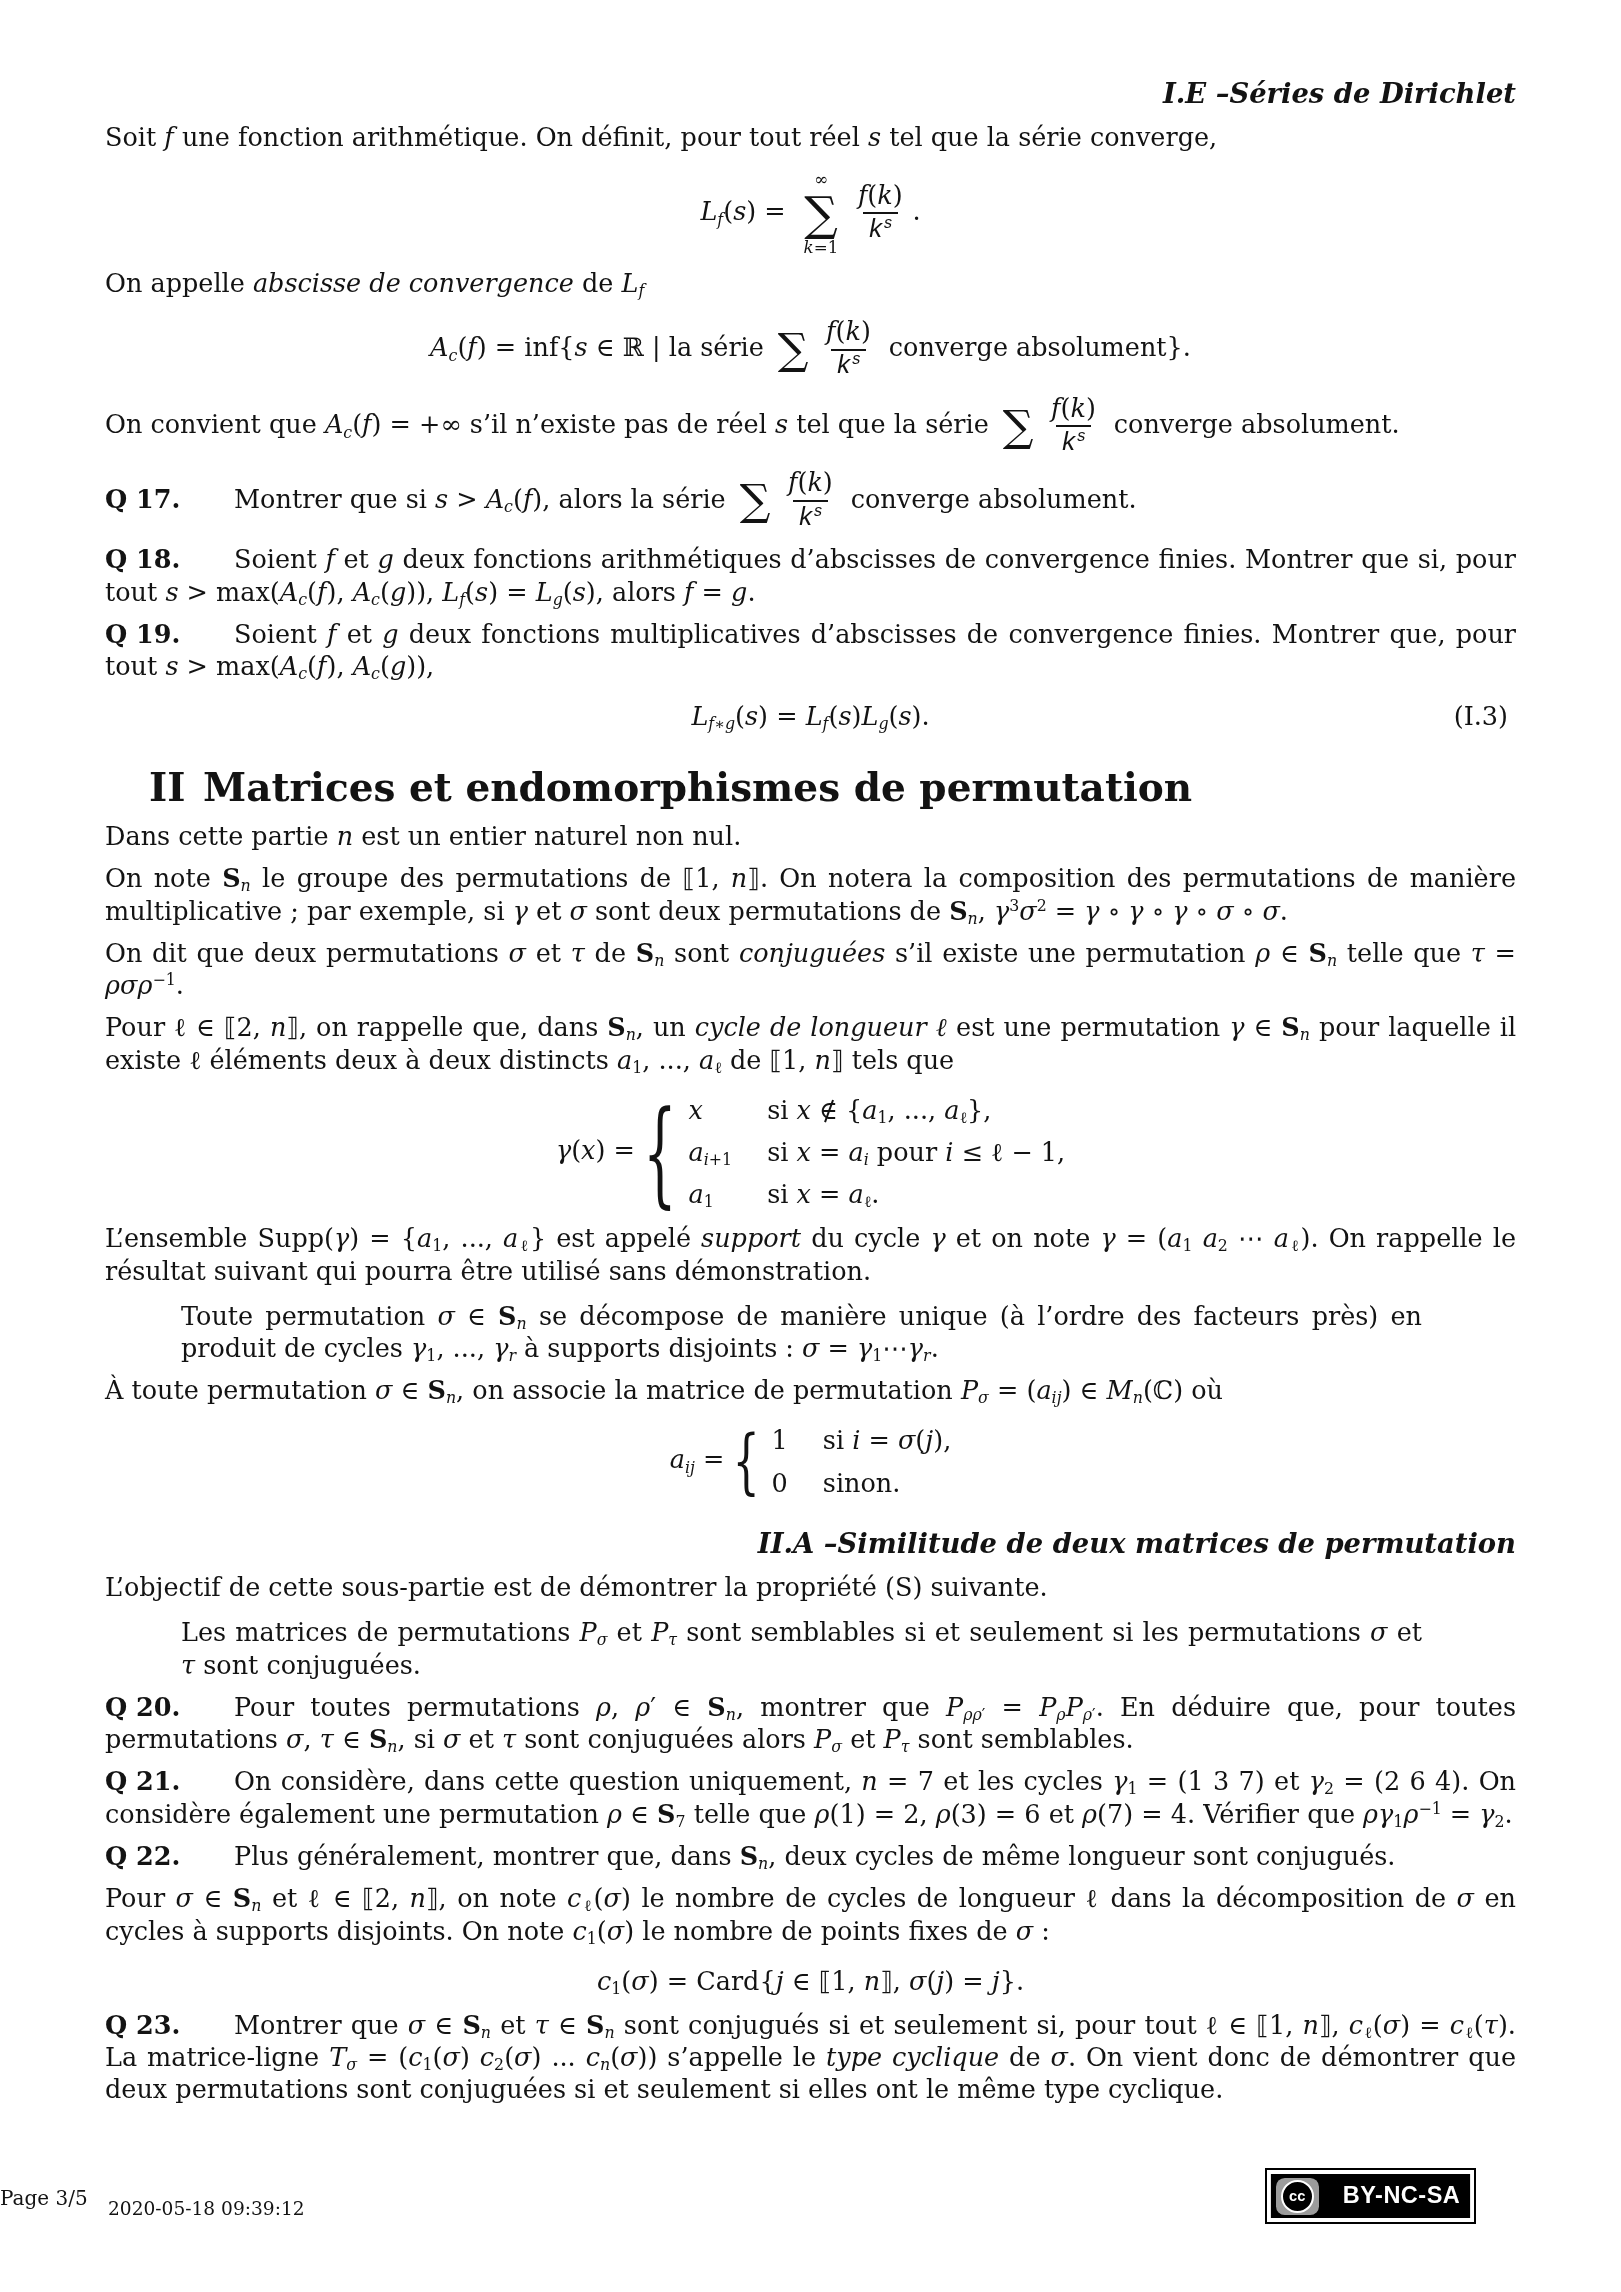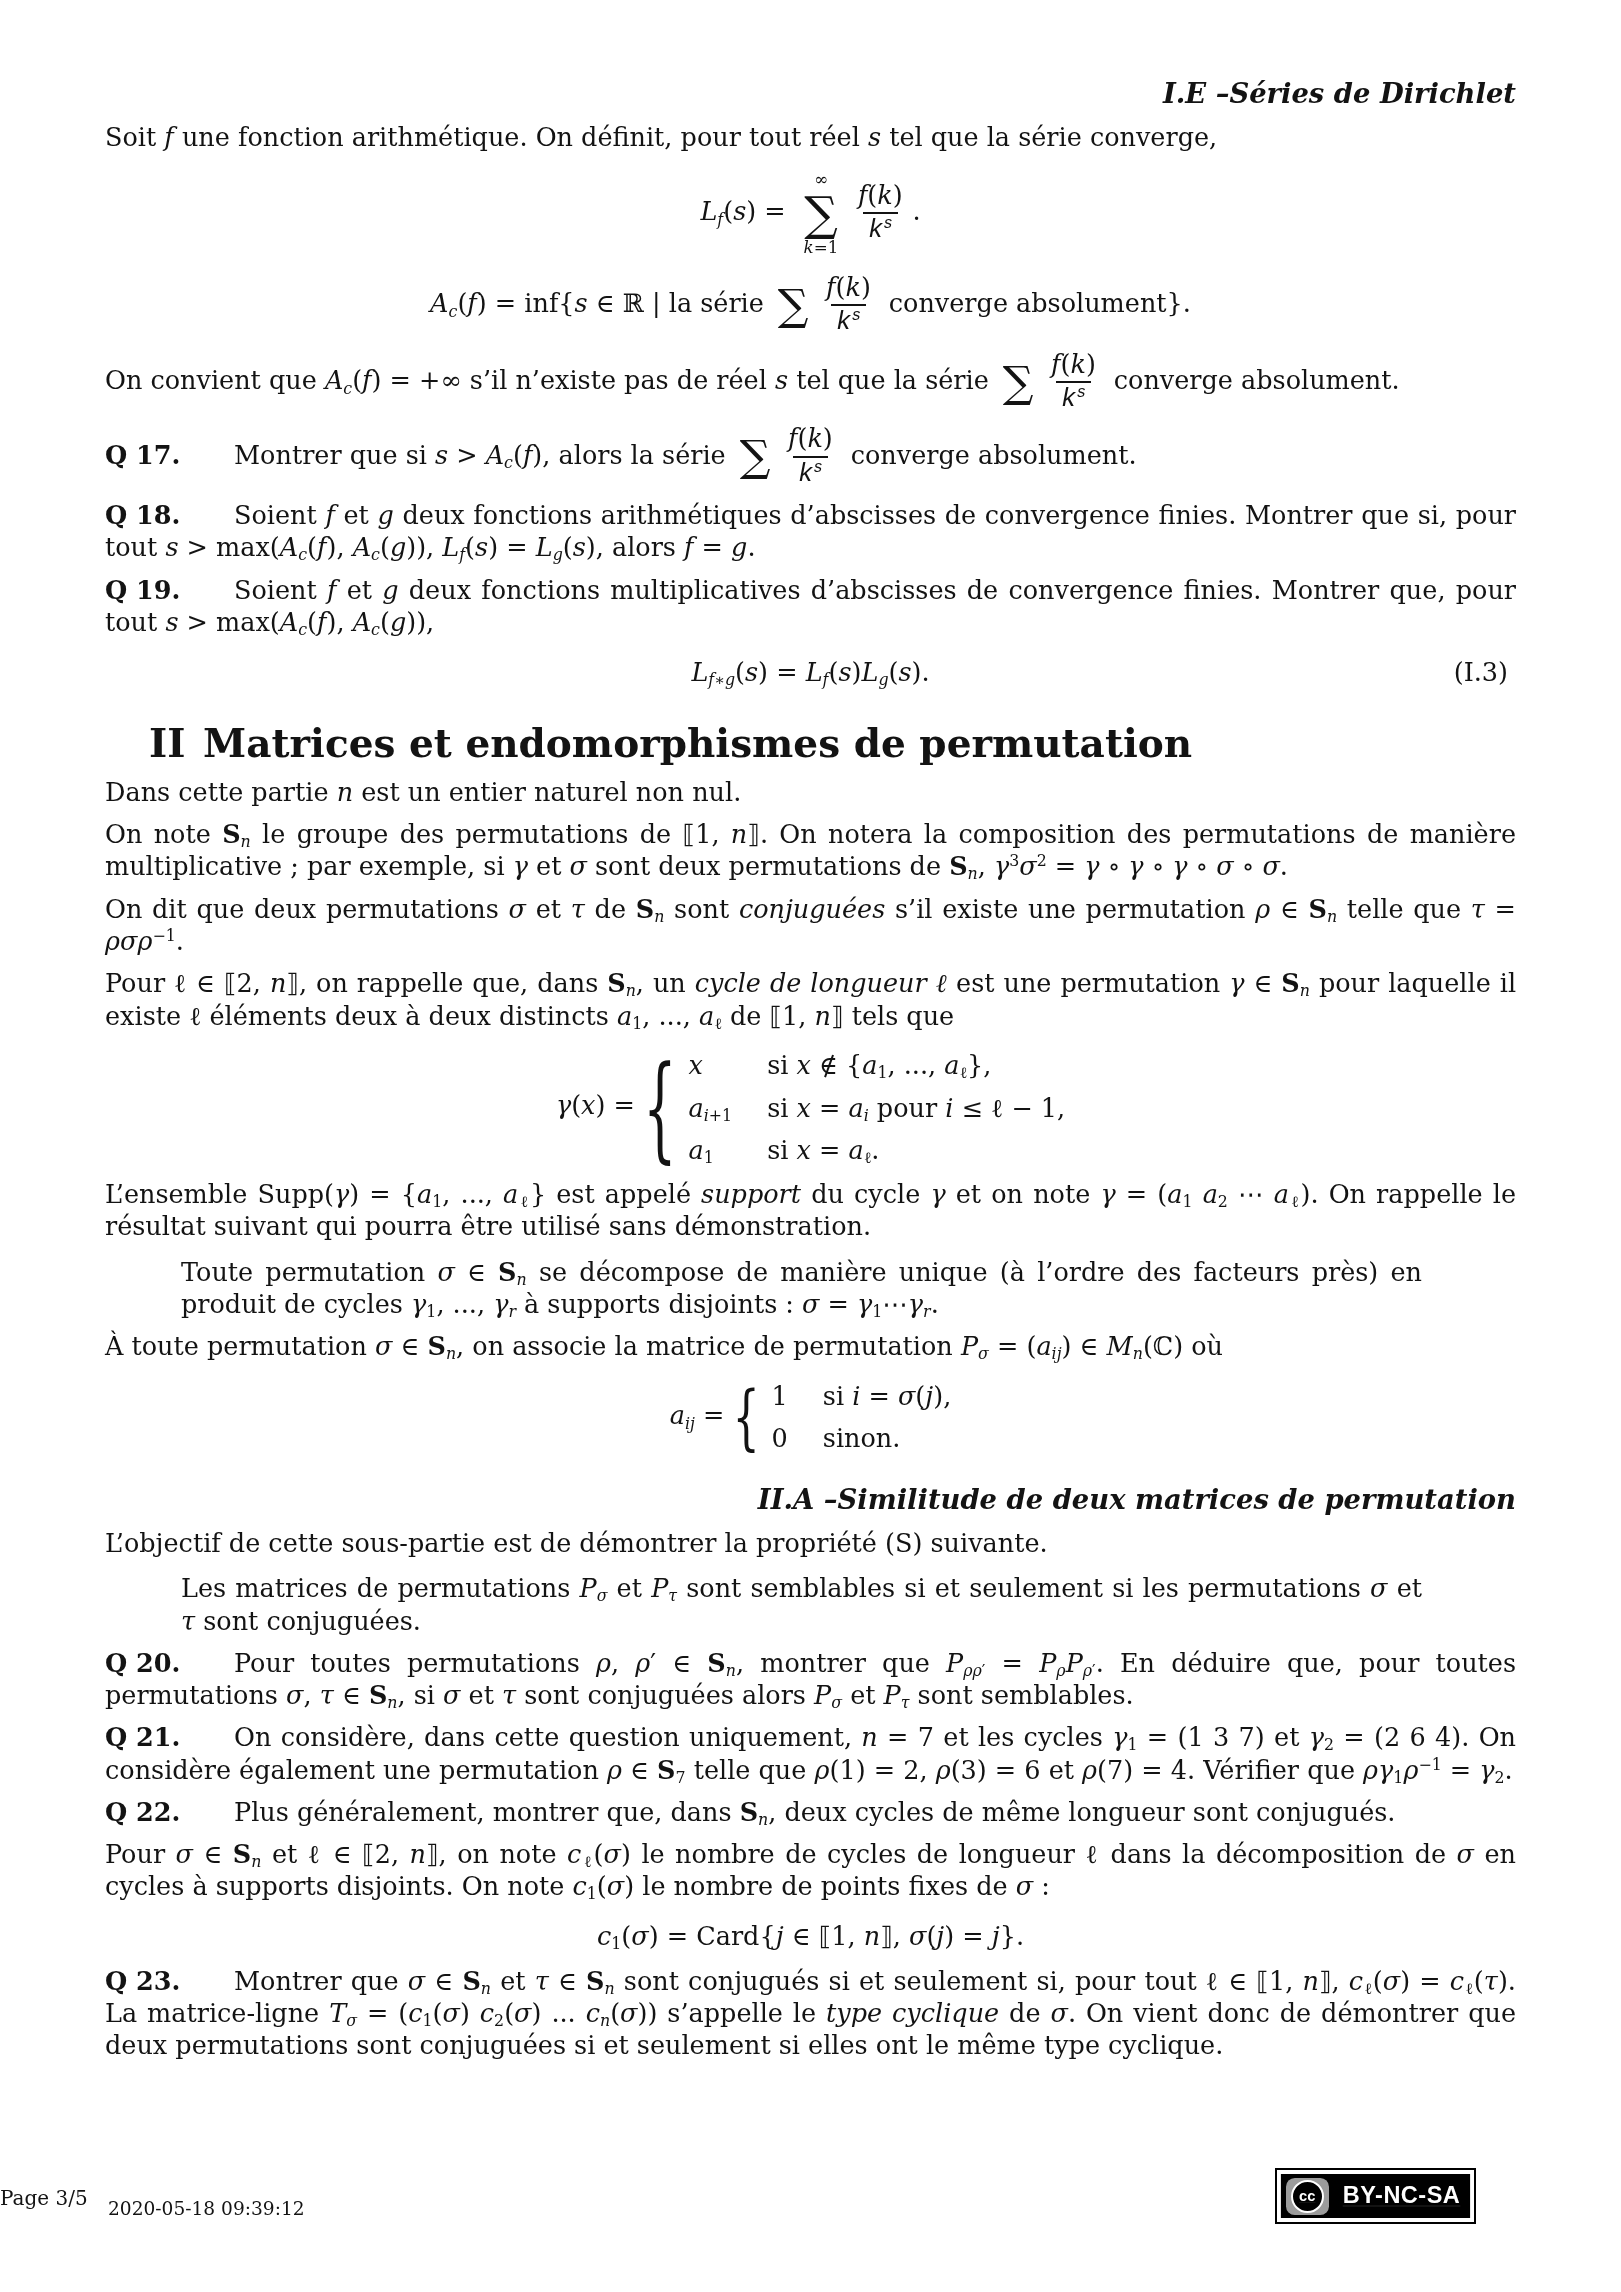--- a/index.html
+++ b/index.html
@@ -29,23 +29,23 @@
   .frac .n{padding:0 4.9px 2.9px 4.9px;}
   .frac .d{border-top:2px solid #131313;padding:2.9px 4.9px 0 4.9px;font-family:Liberation Mono, monospace;}
   .cases-wrap{display:inline-flex;align-items:center;vertical-align:middle;text-align:left;}
   .brace{display:inline-block;font-weight:400;line-height:1;margin-right:11.8px;}
   .b3{font-size:53px;transform:scaleY(2.15);}
   .b2{font-size:43px;transform:scaleY(1.65);}
   .cases{display:inline-grid;grid-template-columns:max-content max-content;column-gap:35px;row-gap:9.8px;}
   .footer{position:absolute;left:0;right:0;top:2162px;height:130px;}
   .timestamp{position:absolute;left:108px;top:35px;font-size:18.6px;}
   .pagelabel{position:absolute;left:0;right:0;top:23.5px;text-align:left;font-size:20px;}
-  .cc-badge{position:absolute;right:145px;top:5.9px;display:flex;align-items:center;gap:14px;
+  .cc-badge{position:absolute;right:145px;top:5.9px;display:flex;align-items:center;gap:24px;
             background:#000;border:2.9px solid #000;box-shadow:inset 0 0 0 3.9px #fff;
-            padding:7.8px 13.7px 7.8px 8.8px;text-decoration:underline;}
+            padding:7.8px 13.7px 7.8px 8.8px;}
   .cc-iconbox{width:43px;height:37px;border-radius:8.8px;background:#9c9c9c;display:flex;align-items:center;justify-content:center;}
   .cc-circle{width:29px;height:29px;border-radius:50%;background:#000;border:2.9px solid #fff;color:#fff;
              font-weight:bold;font-size:14.7px;display:flex;align-items:center;justify-content:center;
              font-family:"Liberation Sans","DejaVu Sans",sans-serif;}
   .cc-label{color:#fff;font-family:"Liberation Sans","DejaVu Sans",sans-serif;font-weight:bold;font-size:23.5px;letter-spacing:0.5px;}
   .download{position:absolute;left:0;right:0;top:55px;text-align:center;
             font-family:"Liberation Sans","DejaVu Sans",sans-serif;font-size:30px;color:#2222cc;}
 </style>
 </head>
 <body>
@@ -61,20 +61,21 @@
 
     <div class="display"><i>L</i><sub><i>f</i></sub>(<i>s</i>) = <span class="sum">
           <span class="t">∞</span>
           <span class="s">∑</span>
           <span class="b"><i>k</i>=1</span>
         </span><span class="frac">
           <span class="n"><i>f</i>(<i>k</i>)</span>
           <span class="d"><i>k</i><sup><i>s</i></sup></span>
         </span>.</div>
 
+    <p>On appelle <i>abscisse de convergence</i> de <i>L</i><sub><i>f</i></sub></p>
 
     <div class="display"><i>A</i><sub><i>c</i></sub>(<i>f</i>) = inf{<i>s</i> ∈ ℝ | la série <span class="bigsum">∑</span><span class="frac">
           <span class="n"><i>f</i>(<i>k</i>)</span>
           <span class="d"><i>k</i><sup><i>s</i></sup></span>
         </span> converge absolument}.</div>
 
     <p>On convient que <i>A</i><sub><i>c</i></sub>(<i>f</i>) = +∞ s’il n’existe pas de réel <i>s</i> tel que la série <span class="bigsum">∑</span><span class="frac">
           <span class="n"><i>f</i>(<i>k</i>)</span>
           <span class="d"><i>k</i><sup><i>s</i></sup></span>
         </span> converge absolument.</p>

